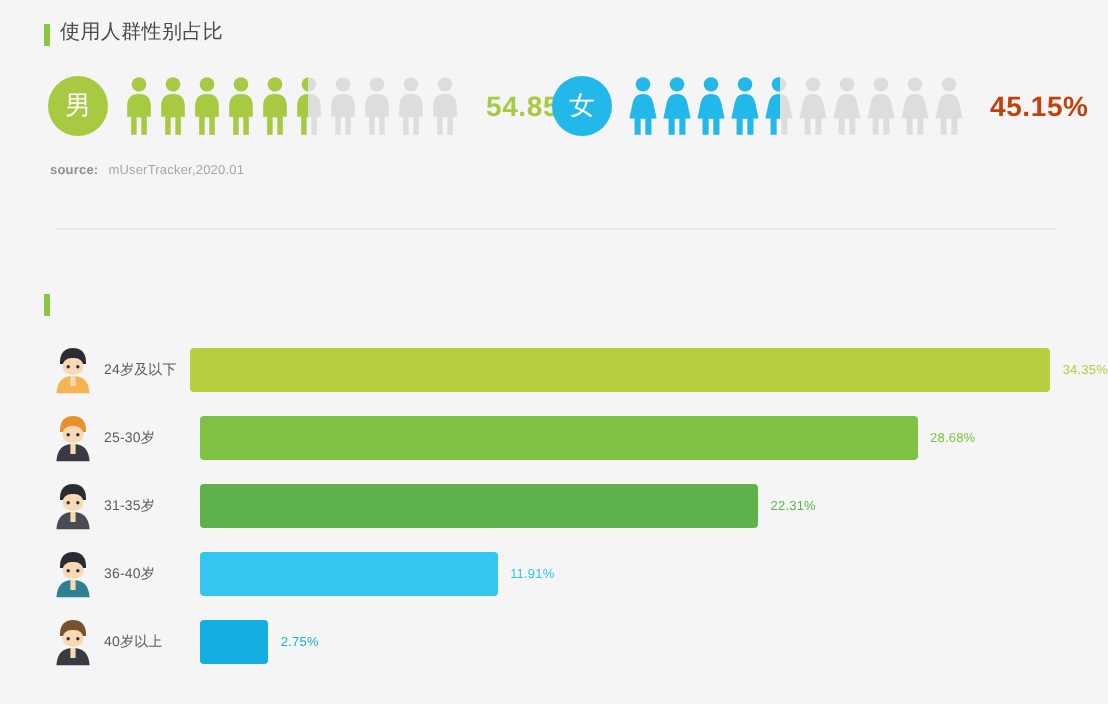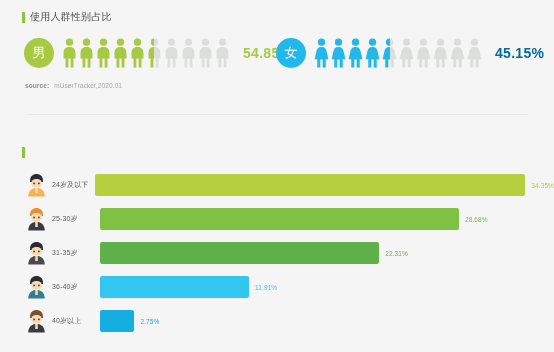--- a/index.html
+++ b/index.html
@@ -77,21 +77,21 @@
     overflow: hidden;
   }
 
   .gender-pct {
     margin-left: 11px;
     font-size: 14px;
     font-weight: bold;
     letter-spacing: .3px;
   }
   .gender-pct.male { color: #a8ca42; }
-  .gender-pct.female { color: #0369a1; text-align: right; }
+  .gender-pct.female { color: #c2410c; text-align: right; }
 
   .source-line {
     margin-top: 14px;
     padding-left: 25px;
     font-size: 6.5px;
     color: #a6a8a6;
     letter-spacing: .1px;
   }
   .source-line .src-key { font-weight: bold; color: #8f918f; }
   .source-line .src-val { margin-left: 5px; }

